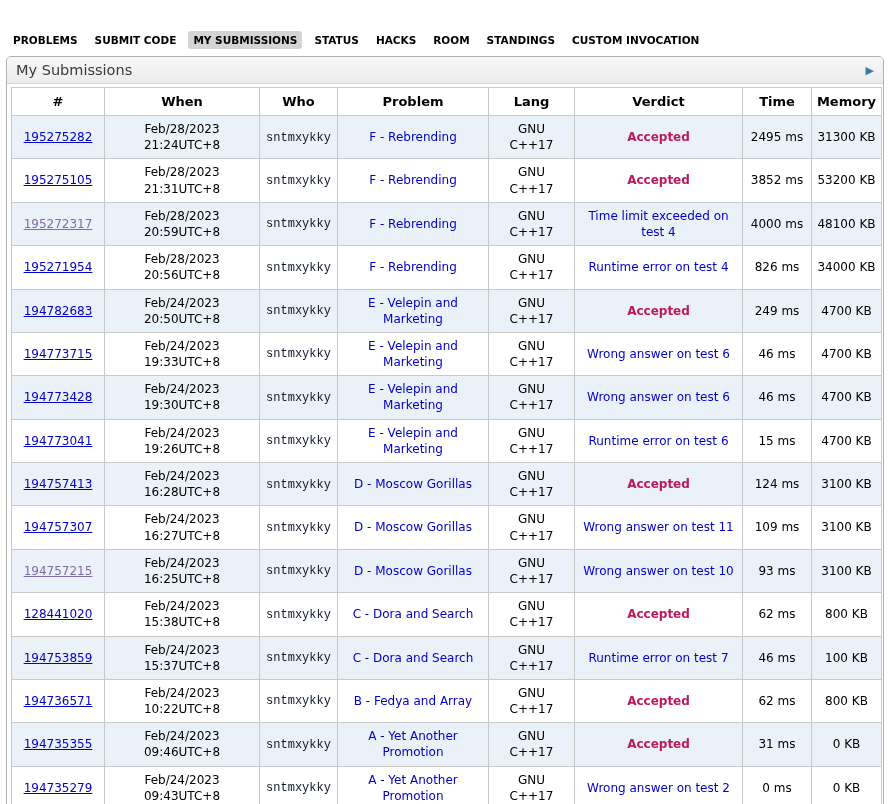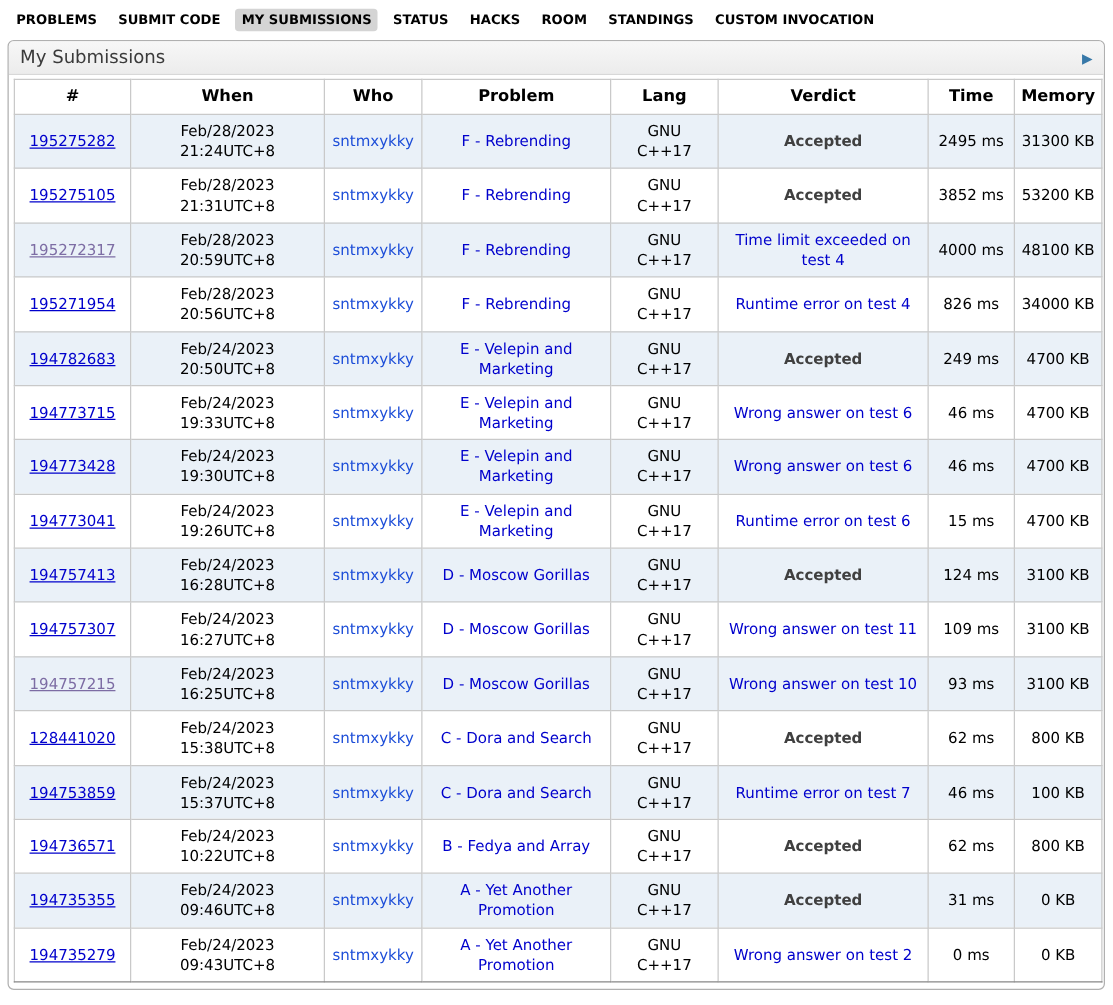--- a/index.html
+++ b/index.html
@@ -8,20 +8,21 @@
     width: 890px; height: 804px; overflow: hidden;
     font-family: "DejaVu Sans", "Liberation Sans", sans-serif;
     color: #000;
   }
   .page { padding: 5px 6px; }
 
   
   .contest-nav {
     display: flex; align-items: center; gap: 7px;
     padding: 2px 2px 7px 2px;
+    margin-top: 24px;
   }
   .nav-item {
     font-size: 10.5px; font-weight: bold; color: #000;
     padding: 3px 5px; border-radius: 3px; cursor: pointer;
     white-space: nowrap;
   }
   .nav-item.active { background: #d4d4d4; }
 
   
   .box {
@@ -70,27 +71,27 @@
     line-height: 1.35;
     background: #fff;
   }
   tr.alt td { background: #eaf1f8; }
   tbody tr:last-child td { border-bottom: 1px solid #888; }
 
   a { cursor: pointer; }
   .id-link { color: #0000cc; text-decoration: underline; text-align: right; }
   .id-link.visited { color: #7d6da4; }
   .problem-link { color: #0000cc; }
-  .who-link { color: #1d4ed8; text-decoration: none; }
+  .who-link { color: #0f172a; text-decoration: none; font-family: Liberation Mono, monospace; }
 
   .when-date, .when-time { display: block; }
 
   .lang-text { display: inline-block; max-width: 50px; }
 
-  .verdict-text.accepted { color: #404040; font-weight: bold; }
+  .verdict-text.accepted { color: #be185d; font-weight: bold; }
   .verdict-text.rejected { color: #0000cc; }
 </style>
 </head>
 <body>
 
 <div class="page">
 
   <nav class="contest-nav">
       <span class="nav-item">PROBLEMS</span>
       <span class="nav-item">SUBMIT CODE</span>

